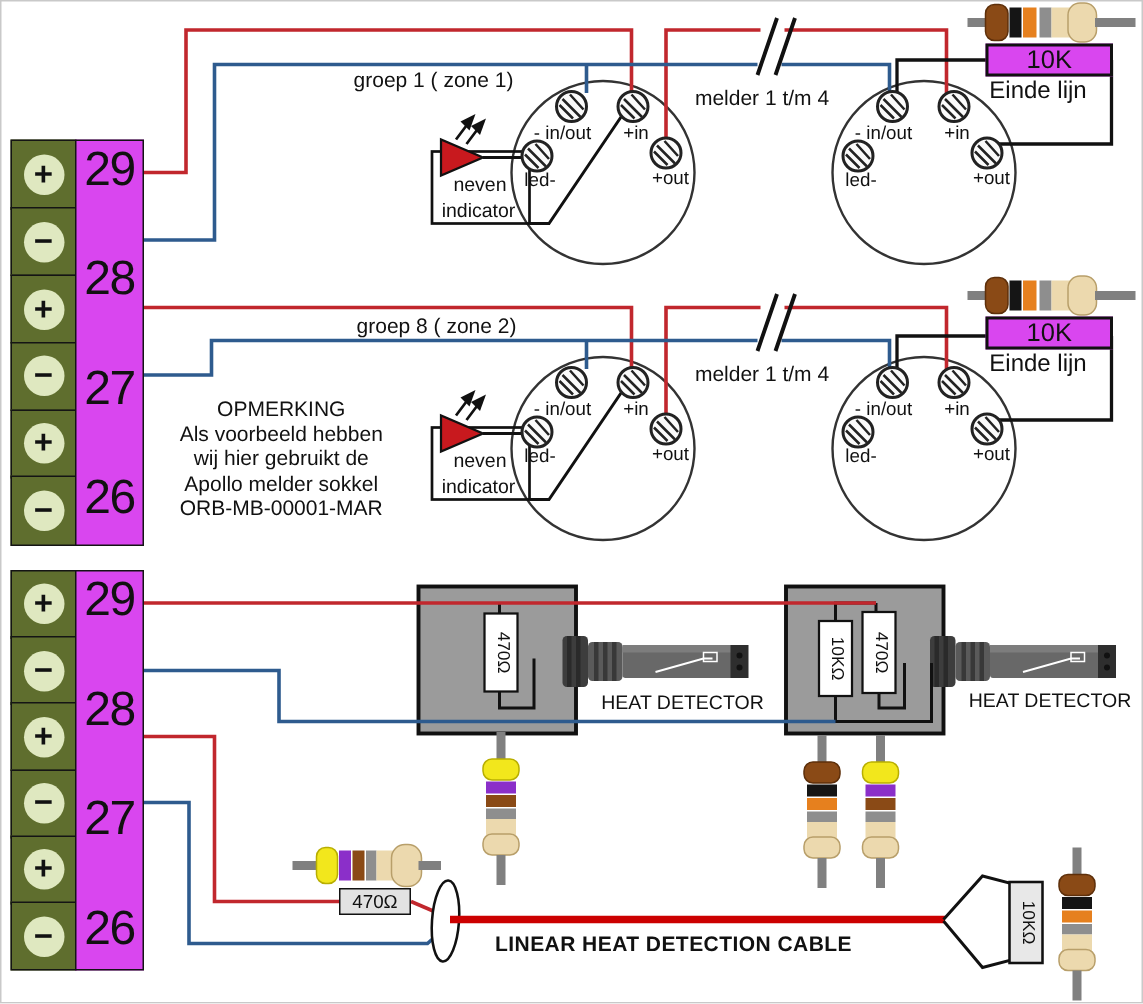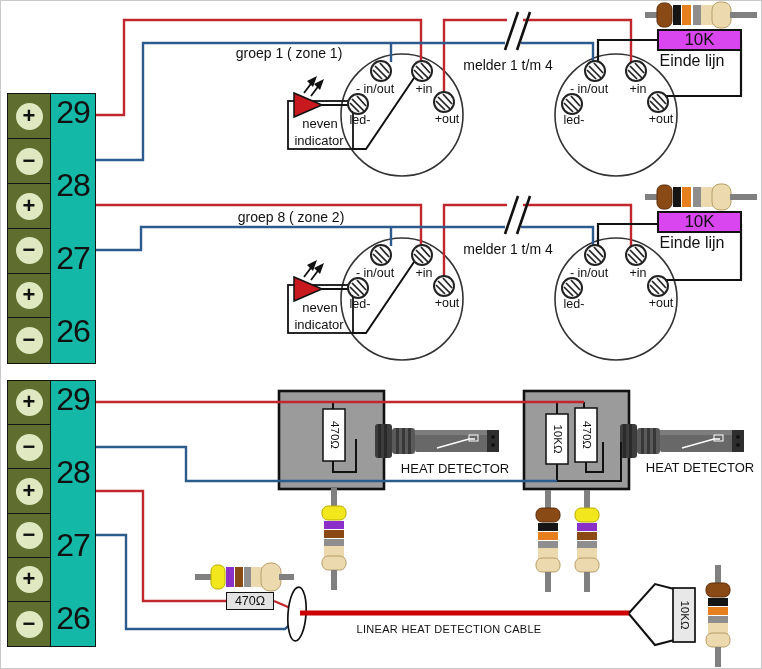--- a/index.html
+++ b/index.html
@@ -13,21 +13,21 @@
           display:flex;align-items:center;justify-content:center;color:#111;}
   .note{position:absolute;text-align:center;color:#111;}
   .note div{font-size:14px;line-height:16.5px;}
   
   .tgreen{position:absolute;width:44px;display:flex;flex-direction:column;box-sizing:border-box;}
   .gcell{flex:1;background:#5f6e2e;border:1.7px solid #141414;margin-top:-1.7px;
          display:flex;align-items:center;justify-content:center;box-sizing:border-box;}
   .gcell:first-child{margin-top:0;}
   .sign{width:27px;height:27px;border-radius:50%;background:#dfe8c0;display:flex;align-items:center;
         justify-content:center;font-weight:bold;font-size:22px;color:#111;line-height:1;padding-bottom:1px;box-sizing:border-box;}
-  .tnums{position:absolute;width:46px;background:#14b8a6;border:1.7px solid #141414;display:flex;
+  .tnums{position:absolute;width:46px;background:#d946ef;border:1.7px solid #141414;display:flex;
          flex-direction:column;box-sizing:border-box;gap:36px;}
   .ncell{flex:1;display:flex;align-items:center;justify-content:center;font-size:32px;color:#111;
          letter-spacing:-1px;}
 </style>
 </head>
 <body>
 
 <div class="canvas">
 
   <svg class="art" width="762" height="669" viewBox="0 0 762 669">
@@ -310,25 +310,32 @@
   <div class="lbl" style="left:588px;top:272px;font-size:12.5px;">- in/out</div>
   <div class="lbl" style="left:637px;top:272px;font-size:12.5px;">+in</div>
   <div class="lbl" style="left:573px;top:303px;font-size:12.5px;">led-</div>
   <div class="lbl" style="left:660px;top:302px;font-size:12.5px;">+out</div>
 
   <div class="lbl" style="left:319px;top:122px;font-size:13px;">neven</div>
   <div class="lbl" style="left:318px;top:139px;font-size:13px;">indicator</div>
   <div class="lbl" style="left:319px;top:306px;font-size:13px;">neven</div>
   <div class="lbl" style="left:318px;top:323px;font-size:13px;">indicator</div>
 
+  <div class="note" style="left:99px;top:263px;width:175px;">
+    <div>OPMERKING</div>
+    <div>Als voorbeeld hebben</div>
+    <div>wij hier gebruikt de</div>
+    <div>Apollo melder sokkel</div>
+    <div>ORB-MB-00001-MAR</div>
+  </div>
 
   <div class="lbl" style="left:454px;top:467px;font-size:13px;">HEAT DETECTOR</div>
   <div class="lbl" style="left:699px;top:466px;font-size:13px;">HEAT DETECTOR</div>
 
   <div class="lbl rot" style="left:333px;top:434px;font-size:11.5px;">470Ω</div>
   <div class="lbl rot" style="left:556px;top:438px;font-size:11.5px;">10KΩ</div>
   <div class="lbl rot" style="left:585px;top:434px;font-size:11.5px;">470Ω</div>
   <div class="lbl rot" style="left:683px;top:614px;font-size:11.5px;">10KΩ</div>
 
   <div class="boxlbl" style="left:225px;top:591px;width:48px;height:18px;font-size:12.5px;border-width:1.5px;background:#e2e2e2;">470Ω</div>
-  <div class="lbl" style="left:448px;top:628px;font-size:11px;letter-spacing:0.3px;">LINEAR HEAT DETECTION CABLE</div>
+  <div class="lbl" style="left:448px;top:628px;font-size:14px;letter-spacing:0.3px;font-weight:bold;">LINEAR HEAT DETECTION CABLE</div>
 
 </div>
 
 </body></html>

